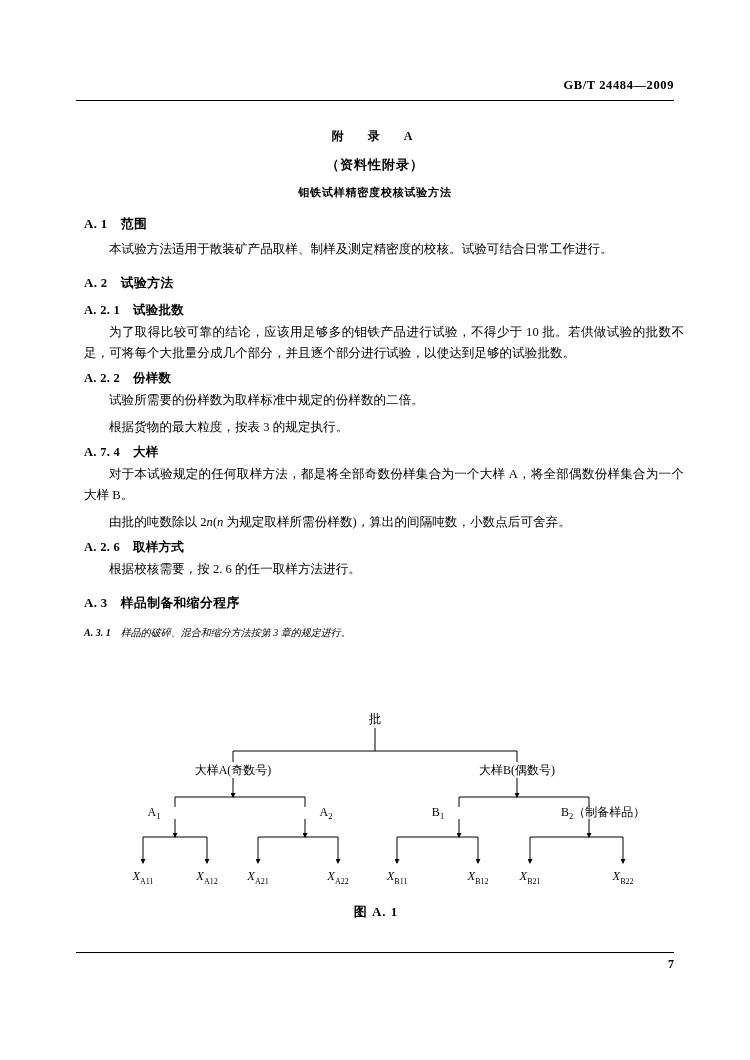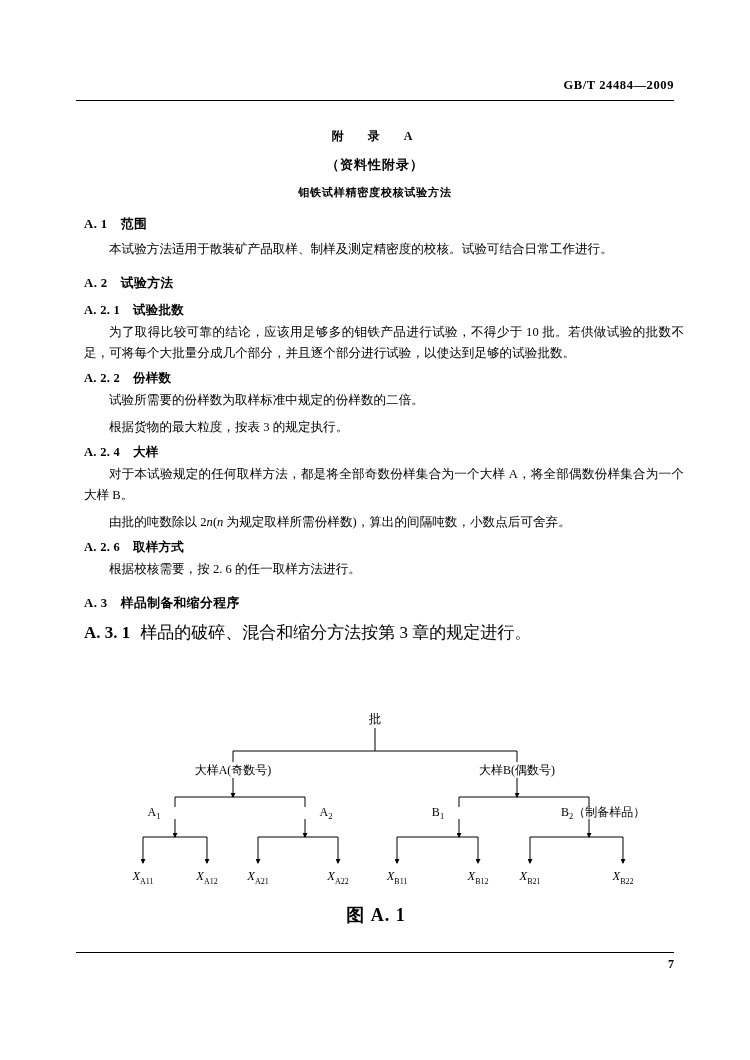--- a/index.html
+++ b/index.html
@@ -90,23 +90,24 @@
   .p {
     font-size: 12.6px;
     line-height: 21px;
     margin: 0 0 6px 0;
     text-indent: 25px;
     text-align: justify;
   }
   .gap-md { height: 9px; }
   .gap-sm { height: 4px; }
   .numbered {
-    font-size: 17px;
+    font-size: 10px;
     line-height: 21px;
     margin: 0 0 4px 0;
+    font-style: italic;
   }
   .numbered .lbl {
     font-weight: bold;
     margin-right: 10px;
   }
   .mi { font-style: italic; font-family: "Liberation Serif", serif; }
   
   .figure {
     position: absolute;
     left: 76px;
@@ -114,21 +115,21 @@
     width: 600px;
     height: 200px;
   }
   .figure svg { display: block; }
   .fig-caption {
     position: absolute;
     left: 76px;
     top: 903px;
     width: 600px;
     text-align: center;
-    font-size: 18px;
+    font-size: 13px;
     font-weight: bold;
     letter-spacing: 1px;
   }
   
   .footer-rule {
     position: absolute;
     top: 952px;
     left: 76px;
     width: 598px;
     height: 1px;
@@ -173,21 +174,21 @@
     <div class="gap-sm"></div>
 
     <div class="h3">A. 2. 1　试验批数</div>
     <div class="p">为了取得比较可靠的结论，应该用足够多的钼铁产品进行试验，不得少于 10 批。若供做试验的批数不足，可将每个大批量分成几个部分，并且逐个部分进行试验，以使达到足够的试验批数。</div>
 
     <div class="h3">A. 2. 2　份样数</div>
     <div class="p">试验所需要的份样数为取样标准中规定的份样数的二倍。</div>
 
     <div class="p">根据货物的最大粒度，按表 3 的规定执行。</div>
 
-    <div class="h3">A. 2. 4　大样</div>
+    <div class="h3">A. 7. 4　大样</div>
     <div class="p">对于本试验规定的任何取样方法，都是将全部奇数份样集合为一个大样 A，将全部偶数份样集合为一个大样 B。</div>
 
     <div class="p"><span>由批的吨数除以 2</span><span class="mi">n</span><span>(</span><span class="mi">n</span><span> 为规定取样所需份样数)，算出的间隔吨数，小数点后可舍弃。</span></div>
 
     <div class="h3">A. 2. 6　取样方式</div>
     <div class="p">根据校核需要，按 2. 6 的任一取样方法进行。</div>
 
     <div class="gap-md"></div>
 
     <div class="h2">A. 3　样品制备和缩分程序</div>

